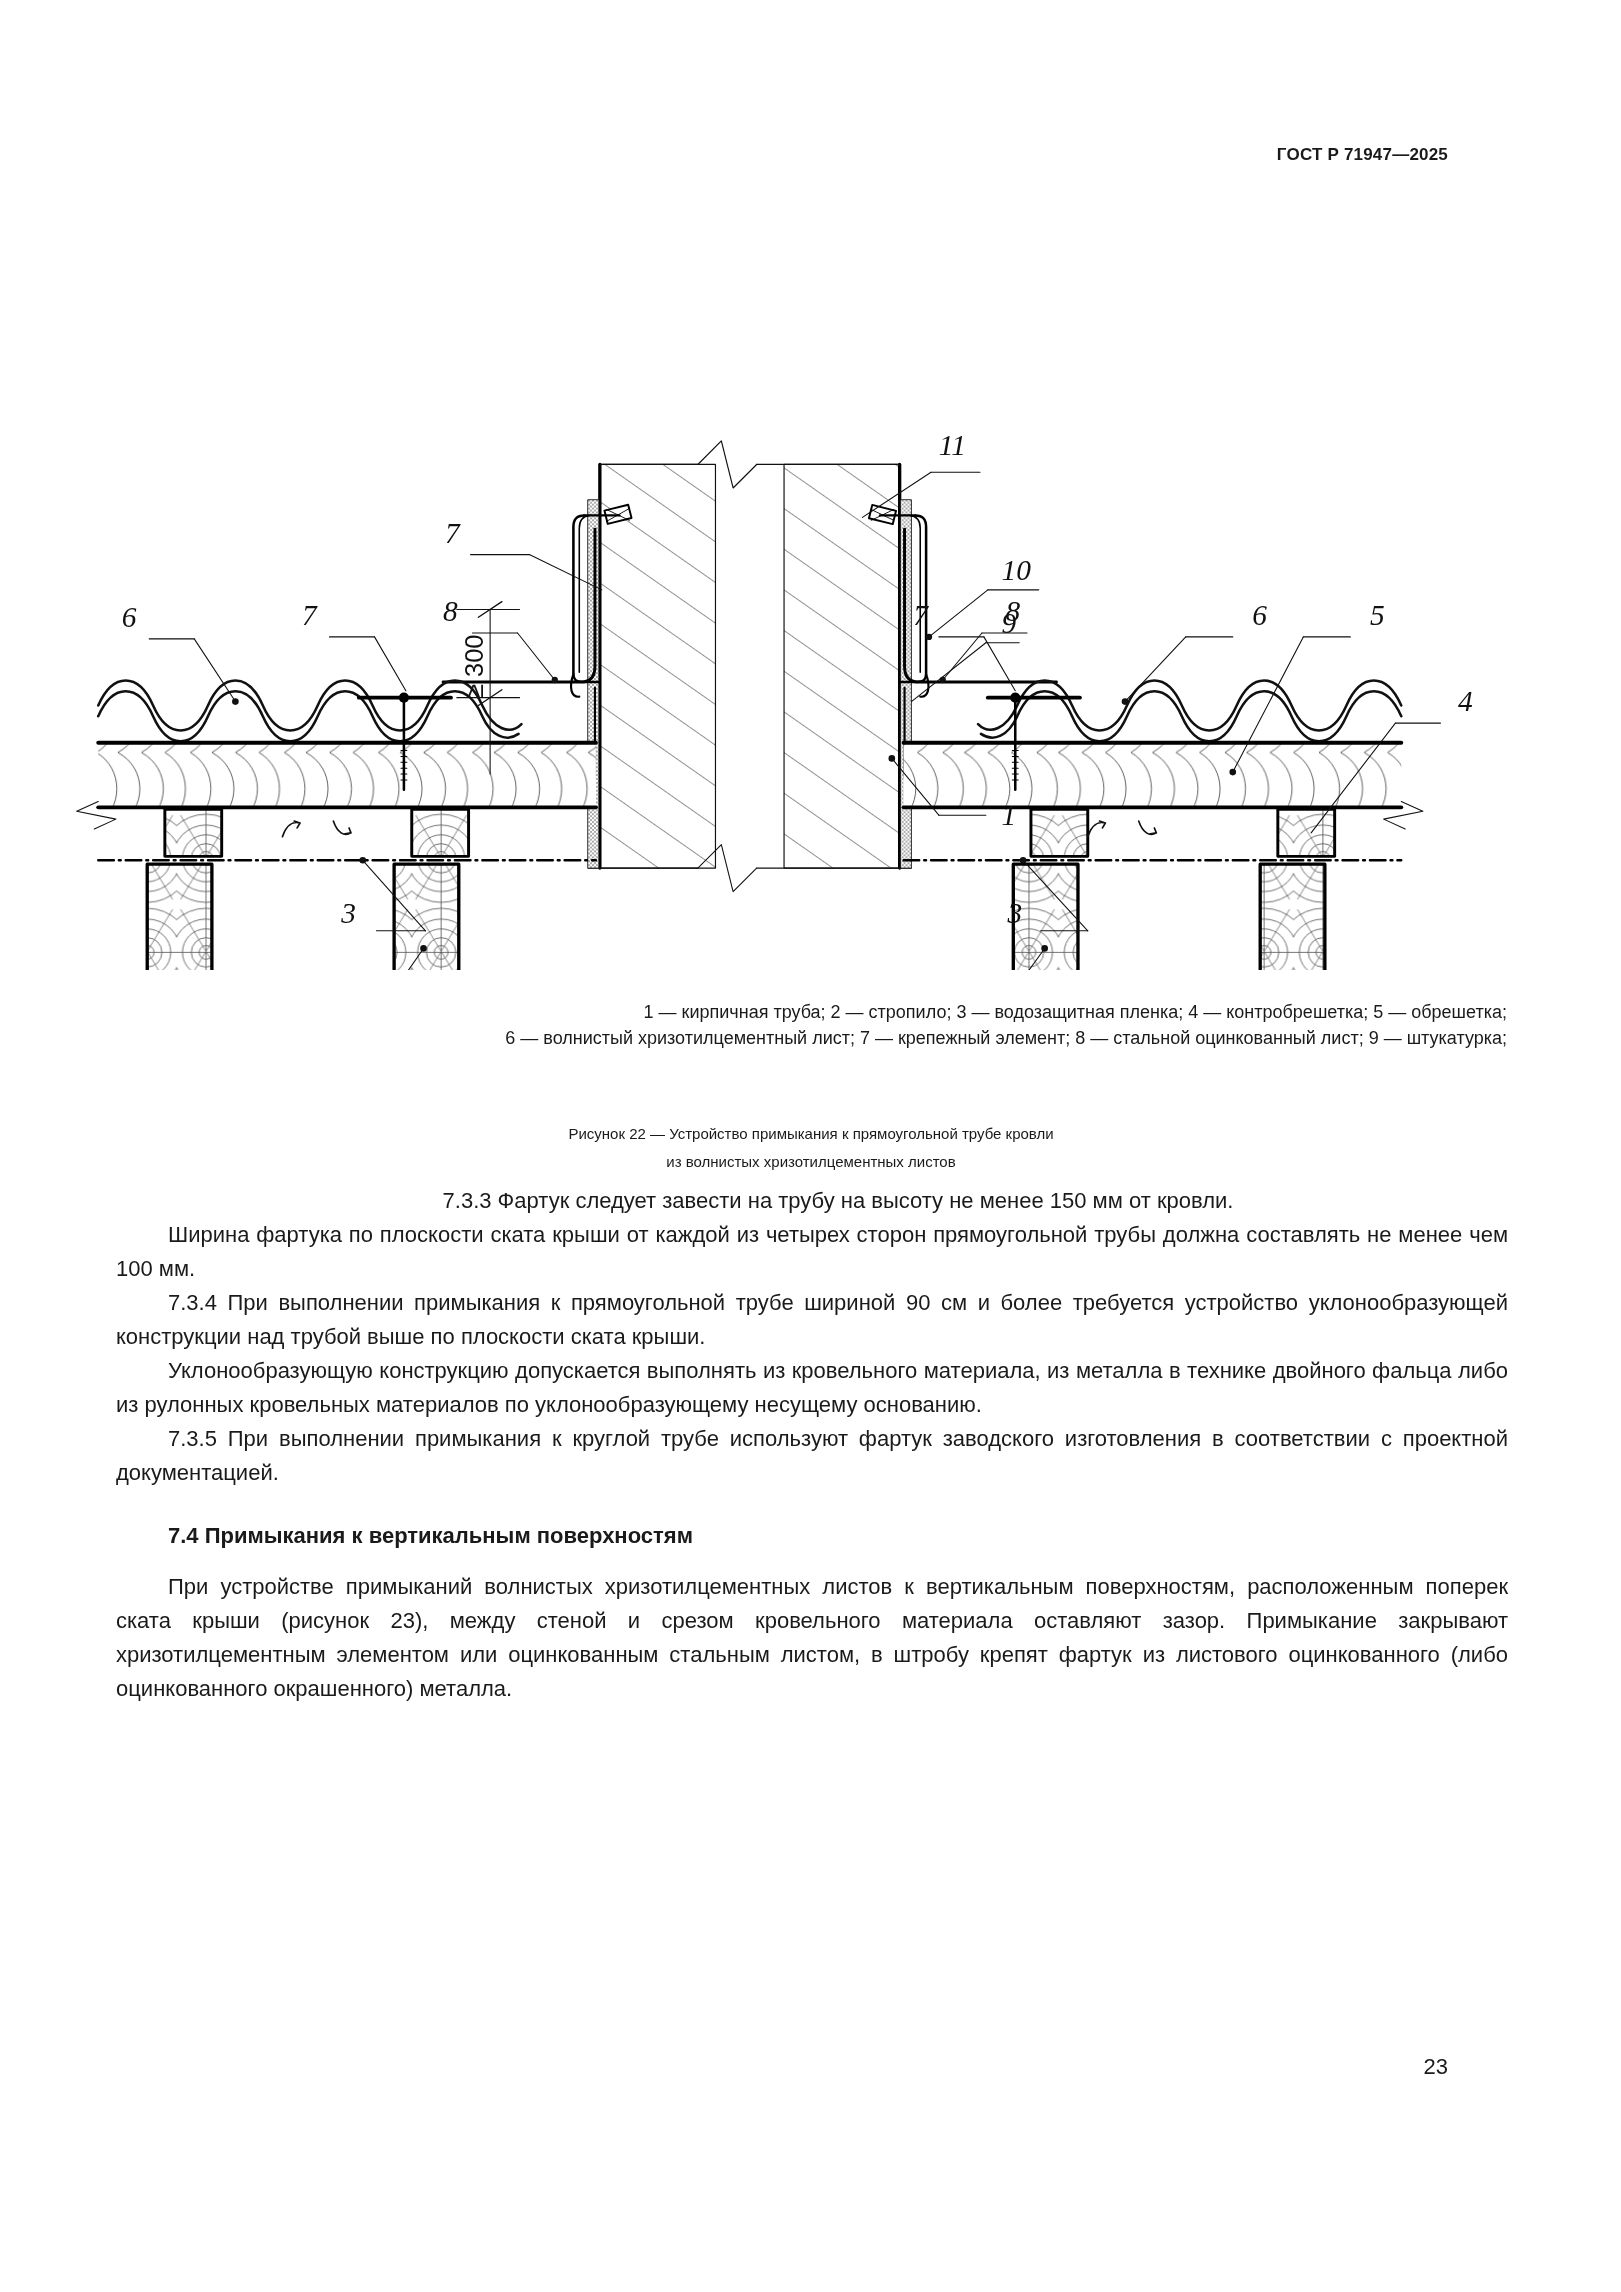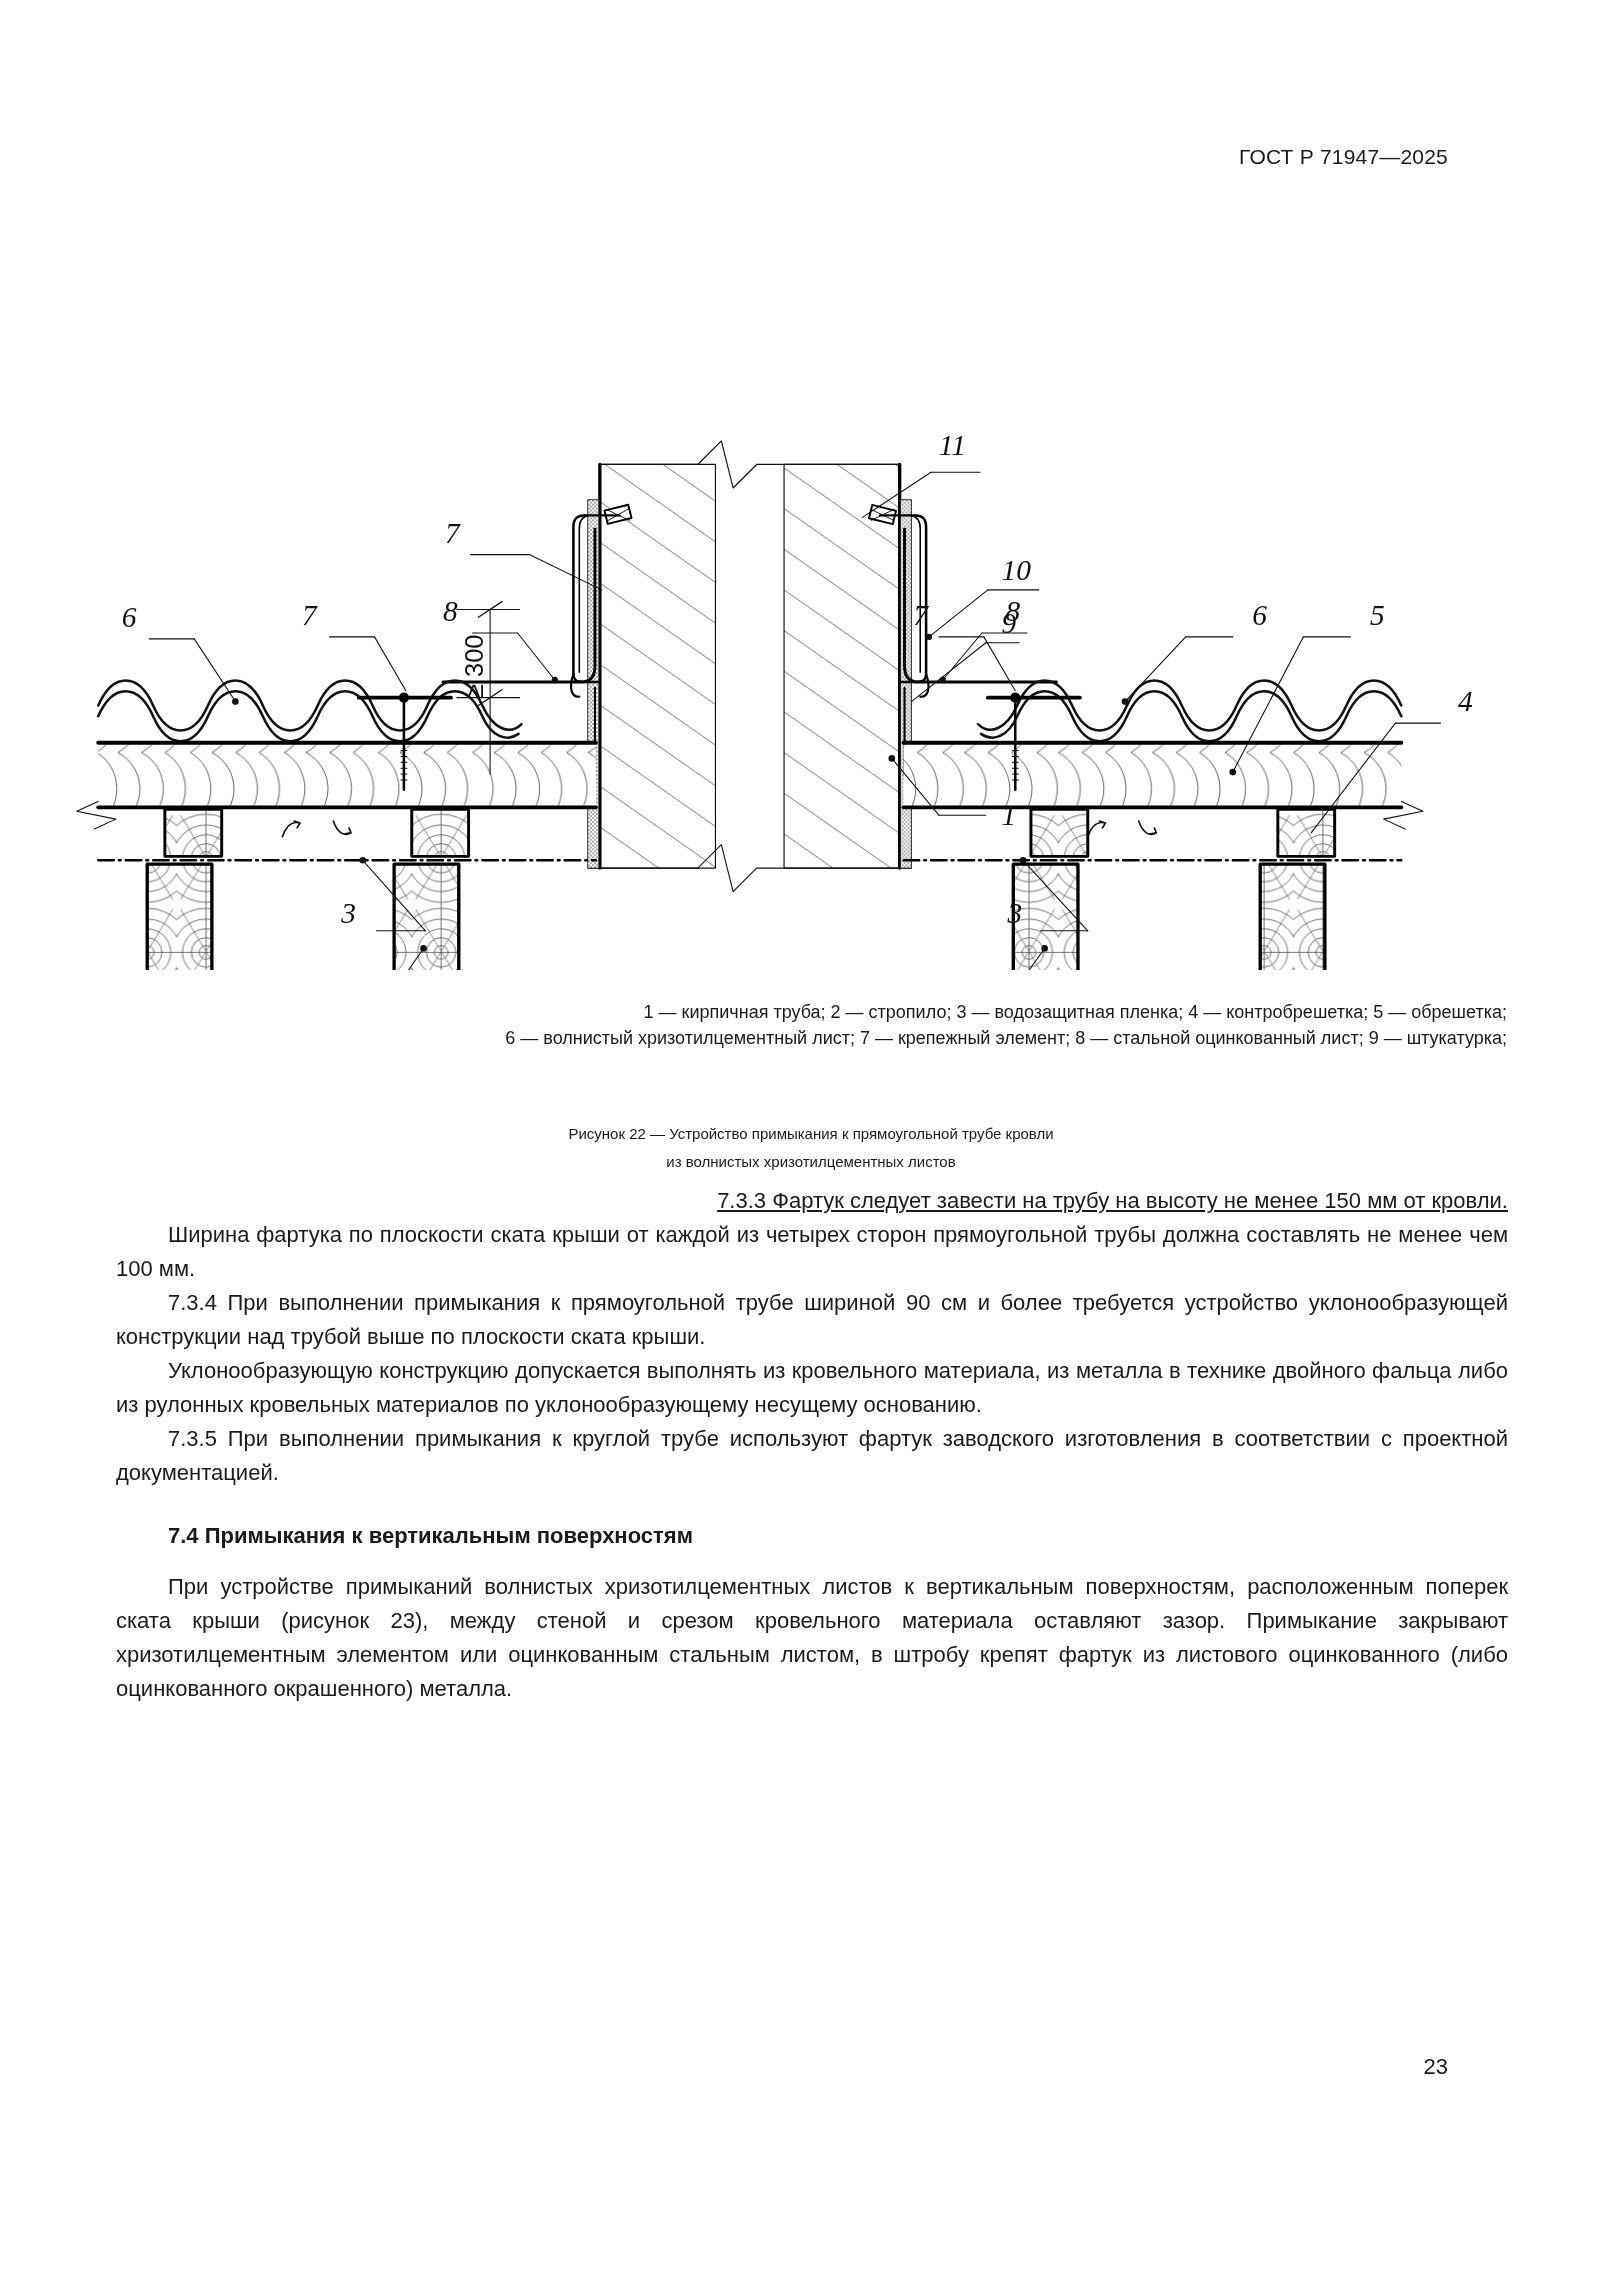--- a/index.html
+++ b/index.html
@@ -8,21 +8,21 @@
     font-family:"Liberation Sans", sans-serif;
     color:#1a1a1a;
     position:relative;
     overflow:hidden;
   }
   .page { position:relative; width:1621px; height:2293px; }
 
   
   .doc-header {
     position:absolute; top:145px; right:173px;
-    font-size:21px; font-weight:normal; letter-spacing:0.2px;
+    font-size:17px; font-weight:bold; letter-spacing:0.2px;
     white-space:nowrap;
     margin-left:16px;
   }
 
   
   .figure-wrap {
     position:absolute; left:0px; top:245px;
     width:1621px; height:725px;
   }
   .figure-wrap svg { display:block; }
@@ -38,21 +38,21 @@
     text-align:center; font-size:15px; line-height:28px;
   }
 
   
   .body-text {
     position:absolute; left:116px; top:1184px; width:1392px;
     font-size:22px; line-height:34px;
   }
   .body-text p { margin:0; text-align:justify; text-justify:inter-word; }
   .body-text p.ind { text-indent:52px; }
-  .body-text p.nojust { text-align:right;text-decoration:underline; }
+  .body-text p.nojust { text-align:center; }
   .body-text h3 {
     margin:0; font-size:22px; font-weight:bold; text-indent:52px;
     line-height:34px;
   }
   .spacer-sm { height:16.7px; }
   .spacer-md { height:29px; }
 
   .page-number {
     position:absolute; right:173px; top:2054px;
     font-size:22px;

